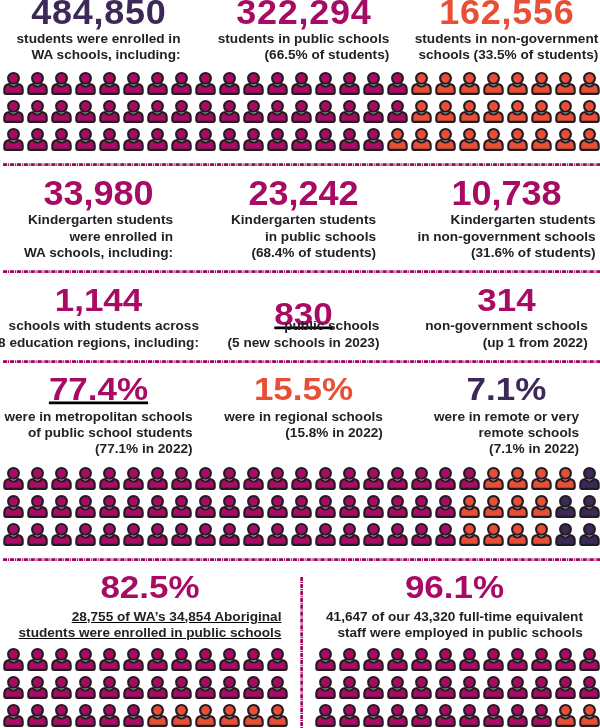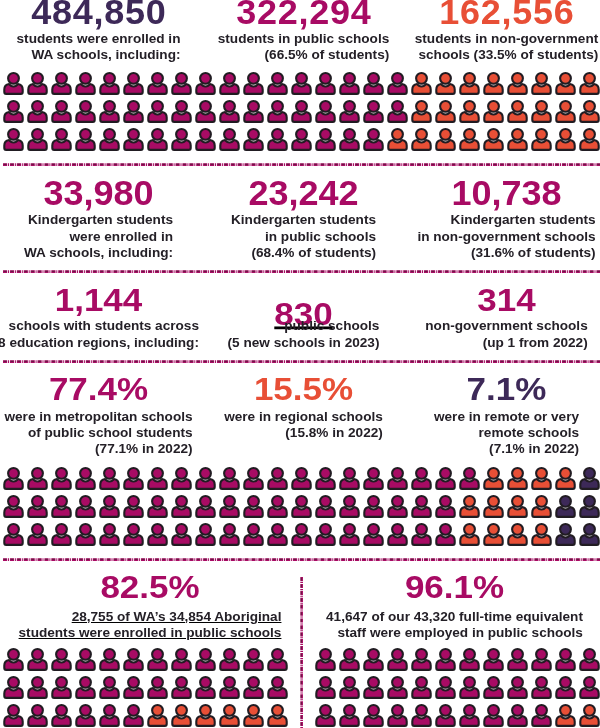--- a/index.html
+++ b/index.html
@@ -511,21 +511,21 @@
           <div class="cap">(up 1 from 2022)</div>
         </div>
       </div>
     </div>
     <svg class="hr" width="600" height="4" style="top:360.4px;">
       <line x1="3" y1="1.65" x2="600" y2="1.65" stroke="#A80B64" stroke-width="2.65" stroke-dasharray="4.2 0.8 1.0 0.9"></line>
       <line x1="3.8" y1="1.25" x2="600" y2="1.25" stroke="#432630" stroke-width="0.8" stroke-dasharray="2.6 4.3"></line>
     </svg>
     <div class="section sml" id="sec-school-location" style="top:372.5px;">
       <div class="col" style="left:98.5px;">
-        <div class="numwrap" style="top:-0.1px;">
+        <div class="numwrap" style="top:-0.1px;text-decoration:underline;">
           <span class="bignum n-magenta">77.4%</span>
         </div>
         <div class="caps" style="top:36.4px;">
           <div class="cap">were in metropolitan schools</div>
           <div class="cap">of public school students</div>
           <div class="cap">(77.1% in 2022)</div>
         </div>
       </div>
       <div class="col" style="left:303.5px;">
         <div class="numwrap" style="top:-0.1px;">

